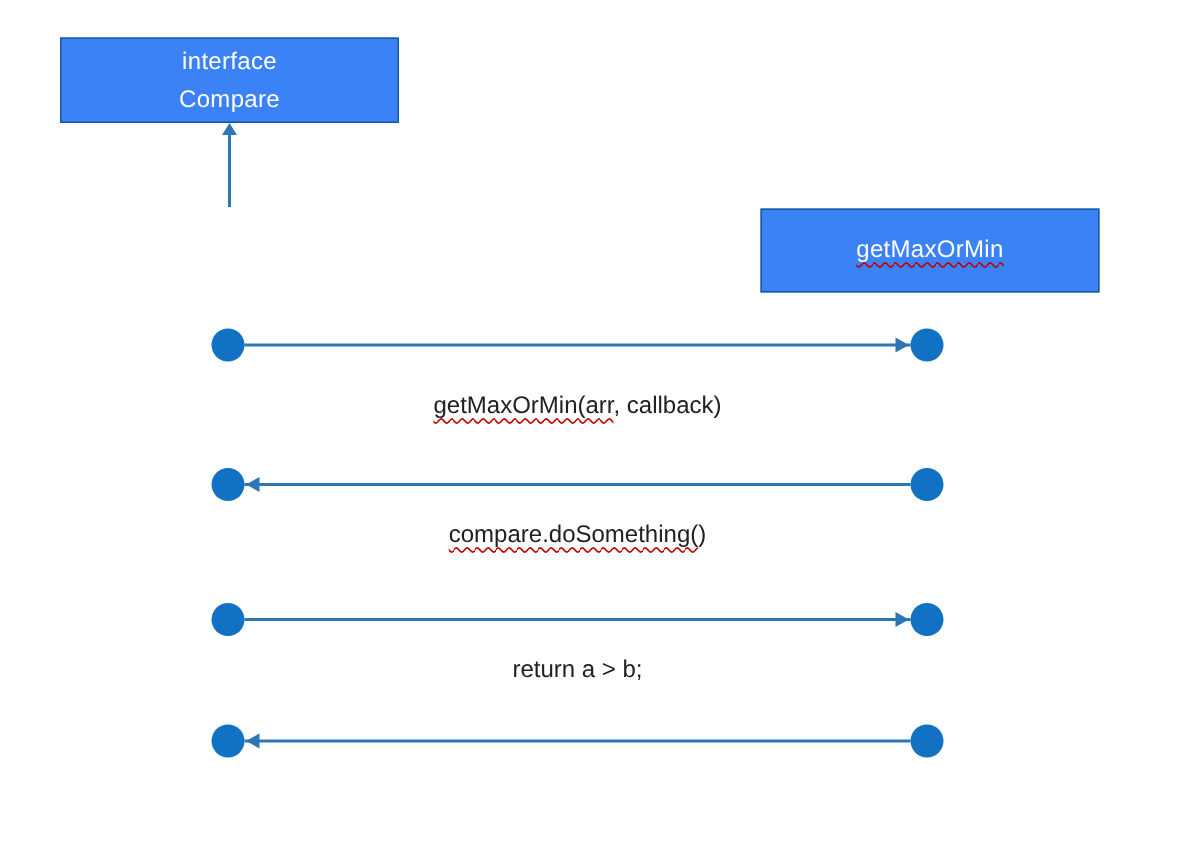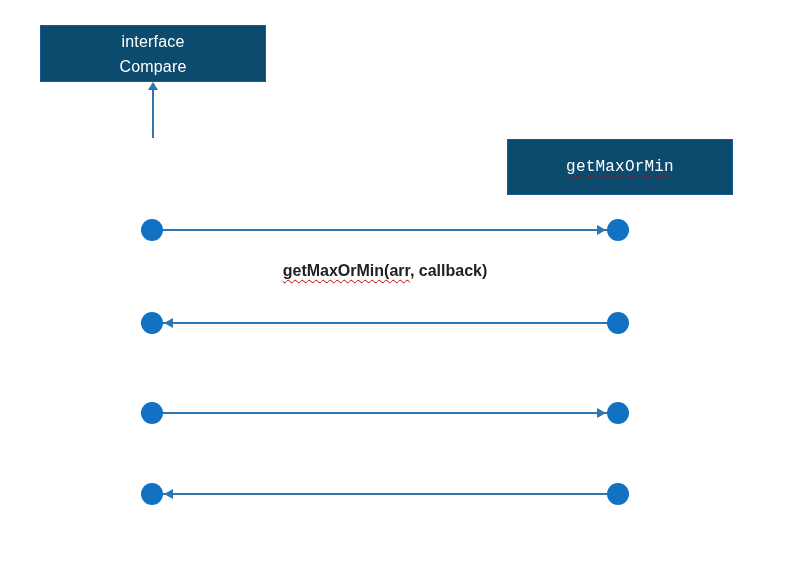--- a/index.html
+++ b/index.html
@@ -6,35 +6,35 @@
   #canvas {
     position: relative;
     width: 802px;
     height: 563px;
     background: #ffffff;
     font-family: "Liberation Sans", sans-serif;
     overflow: hidden;
   }
   .shape-box {
     position: absolute;
-    background: #0c4a6e;
+    background: #3b82f6;
     border: 1px solid #15599E;
     box-sizing: border-box;
     color: #ffffff;
     display: flex;
     flex-direction: column;
     align-items: center;
     justify-content: center;
     text-align: center;
     font-size: 16px;
     letter-spacing: 0.2px;
   }
   #box-interface { left: 40px; top: 25px; width: 226px; height: 57px; line-height: 25px; }
   #box-max       { left: 40px; top: 138px; width: 226px; height: 57px; }
-  #box-getmax    { left: 507px; top: 139px; width: 226px; height: 56px; font-family: Liberation Mono, monospace; }
+  #box-getmax    { left: 507px; top: 139px; width: 226px; height: 56px; }
 
   .sq {
     text-decoration-line: underline;
     text-decoration-style: wavy;
     text-decoration-color: #C00000;
     text-decoration-thickness: 1px;
     text-underline-offset: 3px;
   }
 
   .vline {
@@ -100,30 +100,32 @@
     <span class="sq">getMaxOrMin</span>
   </div>
 
   <div class="vline" style="left:152px; top:85px; height:53px;"></div>
   <div class="arrow-up" style="left:148px; top:82px;"></div>
 
   <div class="hline" style="left:163px; top:229px; width:444px;"></div>
   <div class="arrow-right" style="left:597px; top:225px;"></div>
   <div class="node-circle" style="left:141px; top:219px;"></div>
   <div class="node-circle" style="left:607px; top:219px;"></div>
-  <div class="msg-label" style="top:262px;font-weight:bold;"><span class="sq">getMaxOrMin(arr</span><span>, callback)</span></div>
+  <div class="msg-label" style="top:262px;"><span class="sq">getMaxOrMin(arr</span><span>, callback)</span></div>
 
   <div class="hline" style="left:163px; top:322px; width:444px;"></div>
   <div class="arrow-left" style="left:164px; top:318px;"></div>
   <div class="node-circle" style="left:141px; top:312px;"></div>
   <div class="node-circle" style="left:607px; top:312px;"></div>
+  <div class="msg-label" style="top:348px;"><span class="sq">compare.doSomething(</span><span>)</span></div>
 
   <div class="hline" style="left:163px; top:412px; width:444px;"></div>
   <div class="arrow-right" style="left:597px; top:408px;"></div>
   <div class="node-circle" style="left:141px; top:402px;"></div>
   <div class="node-circle" style="left:607px; top:402px;"></div>
+  <div class="msg-label" style="top:438px;"><span>return a &gt; b;</span></div>
 
   <div class="hline" style="left:163px; top:493px; width:444px;"></div>
   <div class="arrow-left" style="left:164px; top:489px;"></div>
   <div class="node-circle" style="left:141px; top:483px;"></div>
   <div class="node-circle" style="left:607px; top:483px;"></div>
 
 </div>
 
 </body></html>

